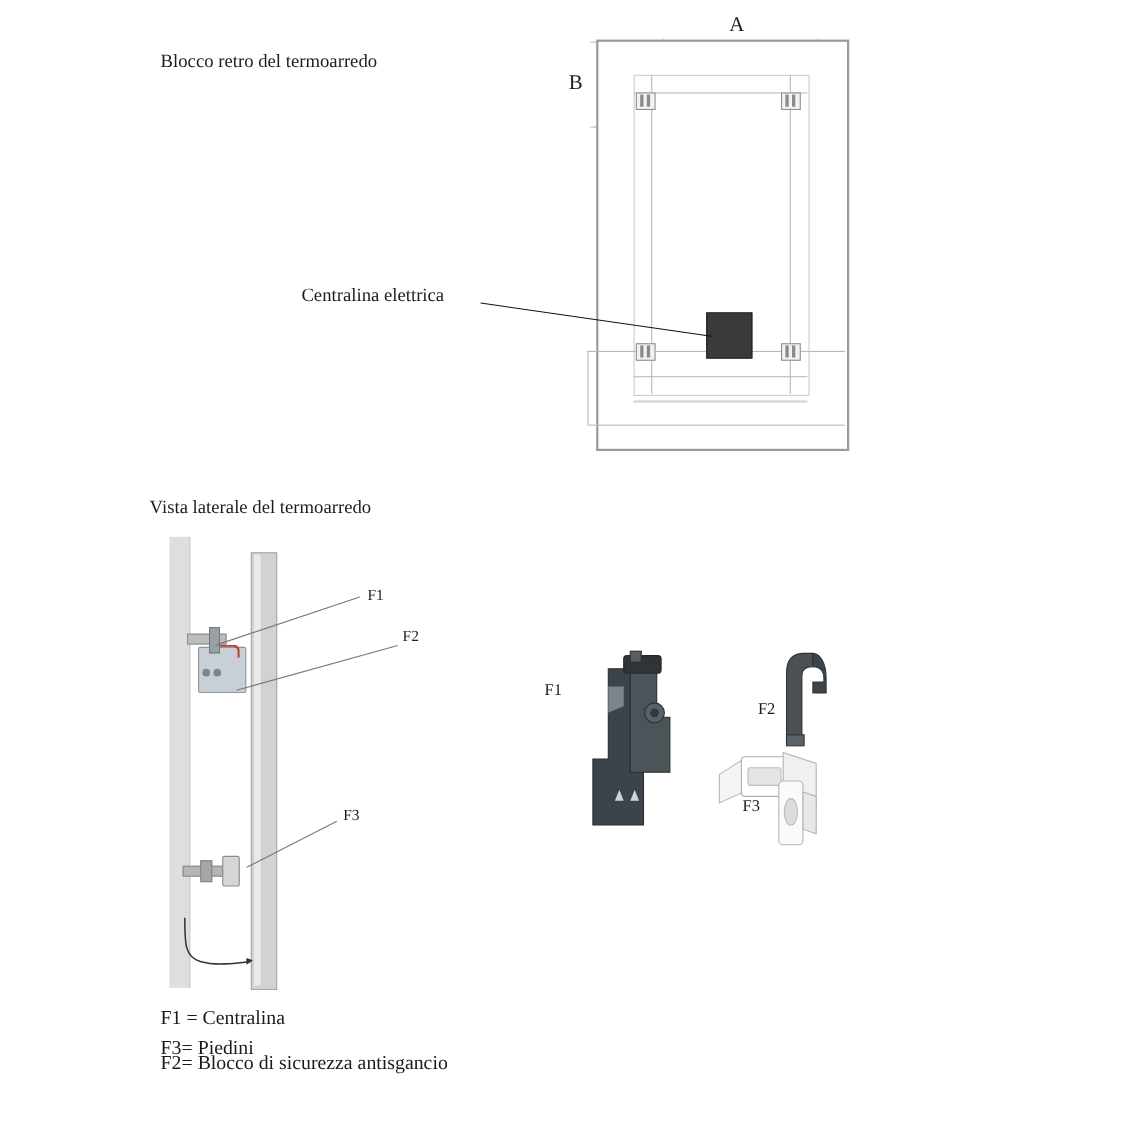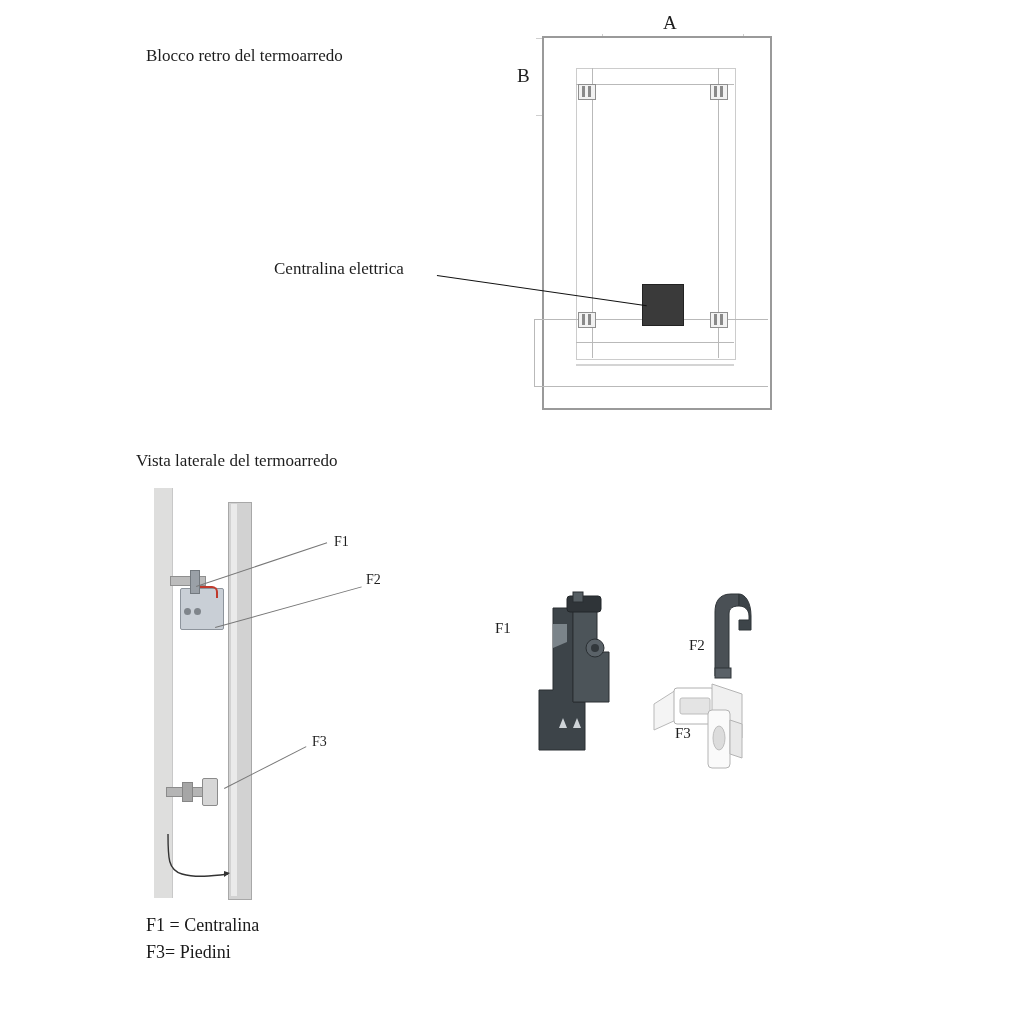--- a/index.html
+++ b/index.html
@@ -387,15 +387,16 @@
       <rect x="30" y="18" width="30" height="16" rx="2" fill="#e4e4e4" stroke="#bdbdbd" stroke-width="1"></rect>
       <path d="M62,4 L92,14 L92,58 L62,48 Z" fill="#f0f0f0" stroke="#b4b4b4" stroke-width="1"></path>
       <rect x="58" y="30" width="22" height="58" rx="4" fill="#fafafa" stroke="#b4b4b4" stroke-width="1"></rect>
       <ellipse cx="69" cy="58" rx="6" ry="12" fill="#dcdcdc" stroke="#bdbdbd" stroke-width="1"></ellipse>
       <path d="M80,40 L92,44 L92,78 L80,74 Z" fill="#e8e8e8" stroke="#b4b4b4" stroke-width="1"></path>
     </svg>
     <div class="part-label" style="left:180px; top:145px;">F3</div>
   </div>
 
   <div class="legend" style="top:915px;">F1 = Centralina</div>
+  <div class="legend" style="top:956px;">F2= Blocco di sicurezza antisgancio</div>
   <div class="legend" style="top:942px;">F3= Piedini</div>
 
 </div>
 
 </body></html>

